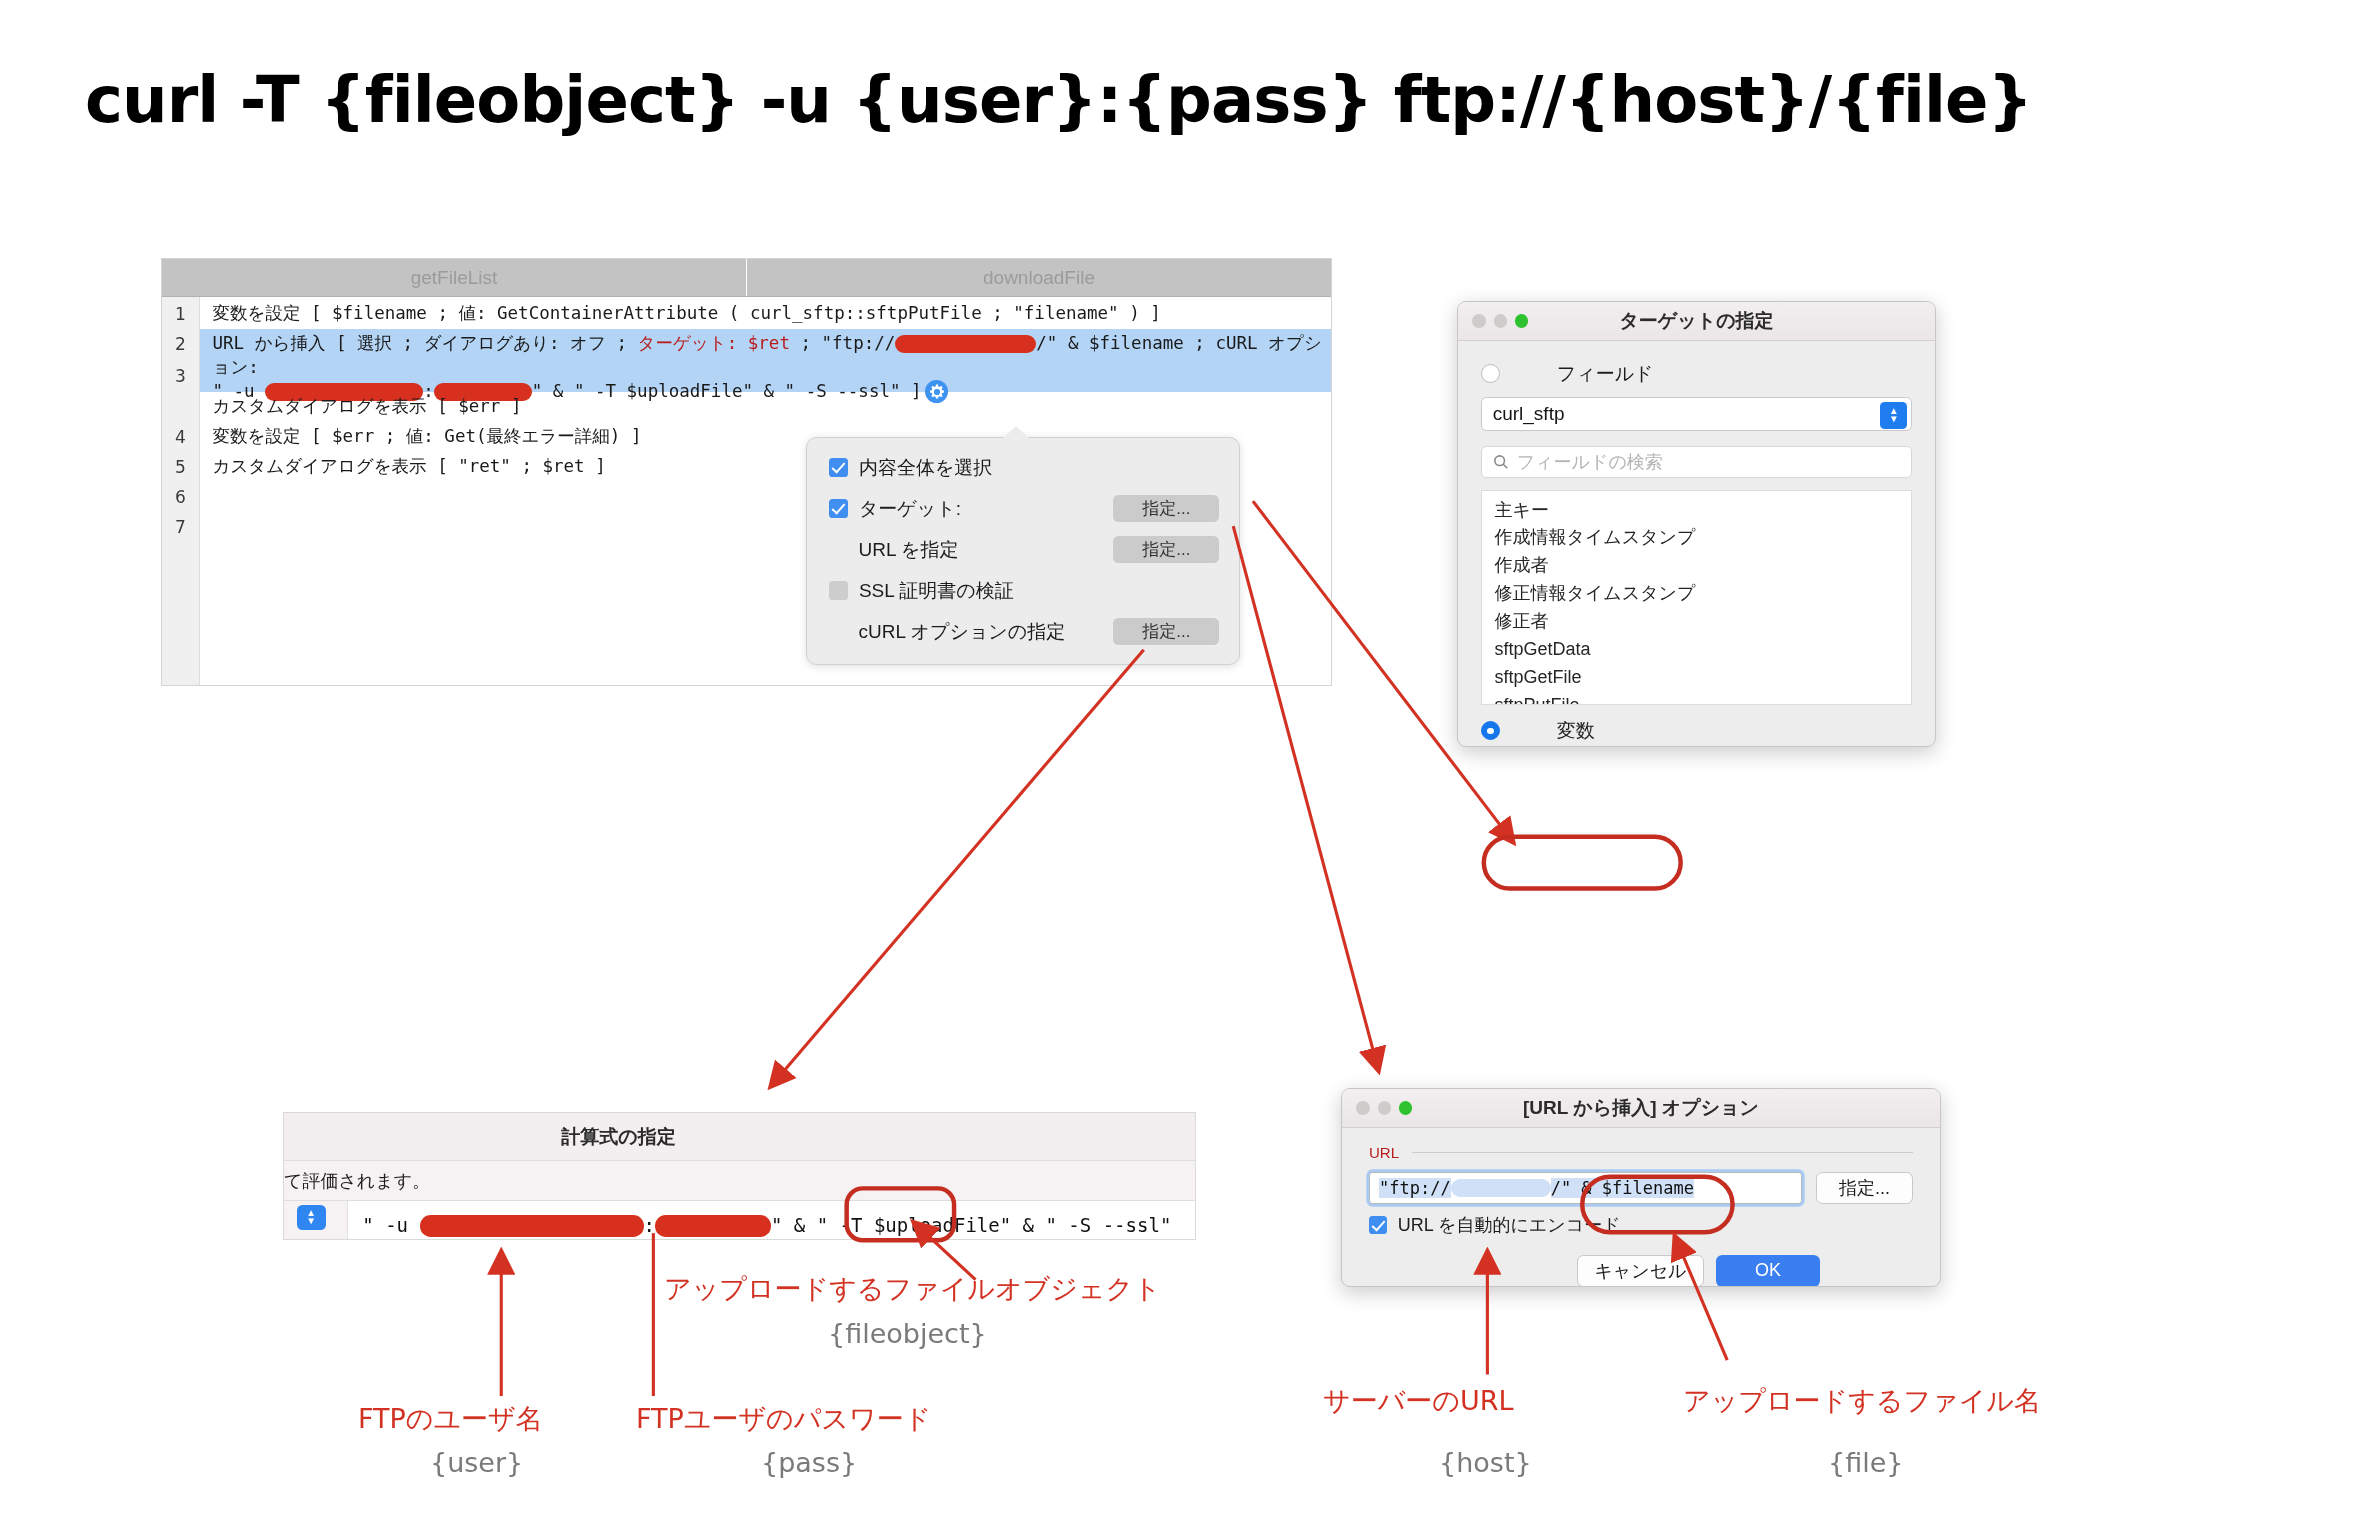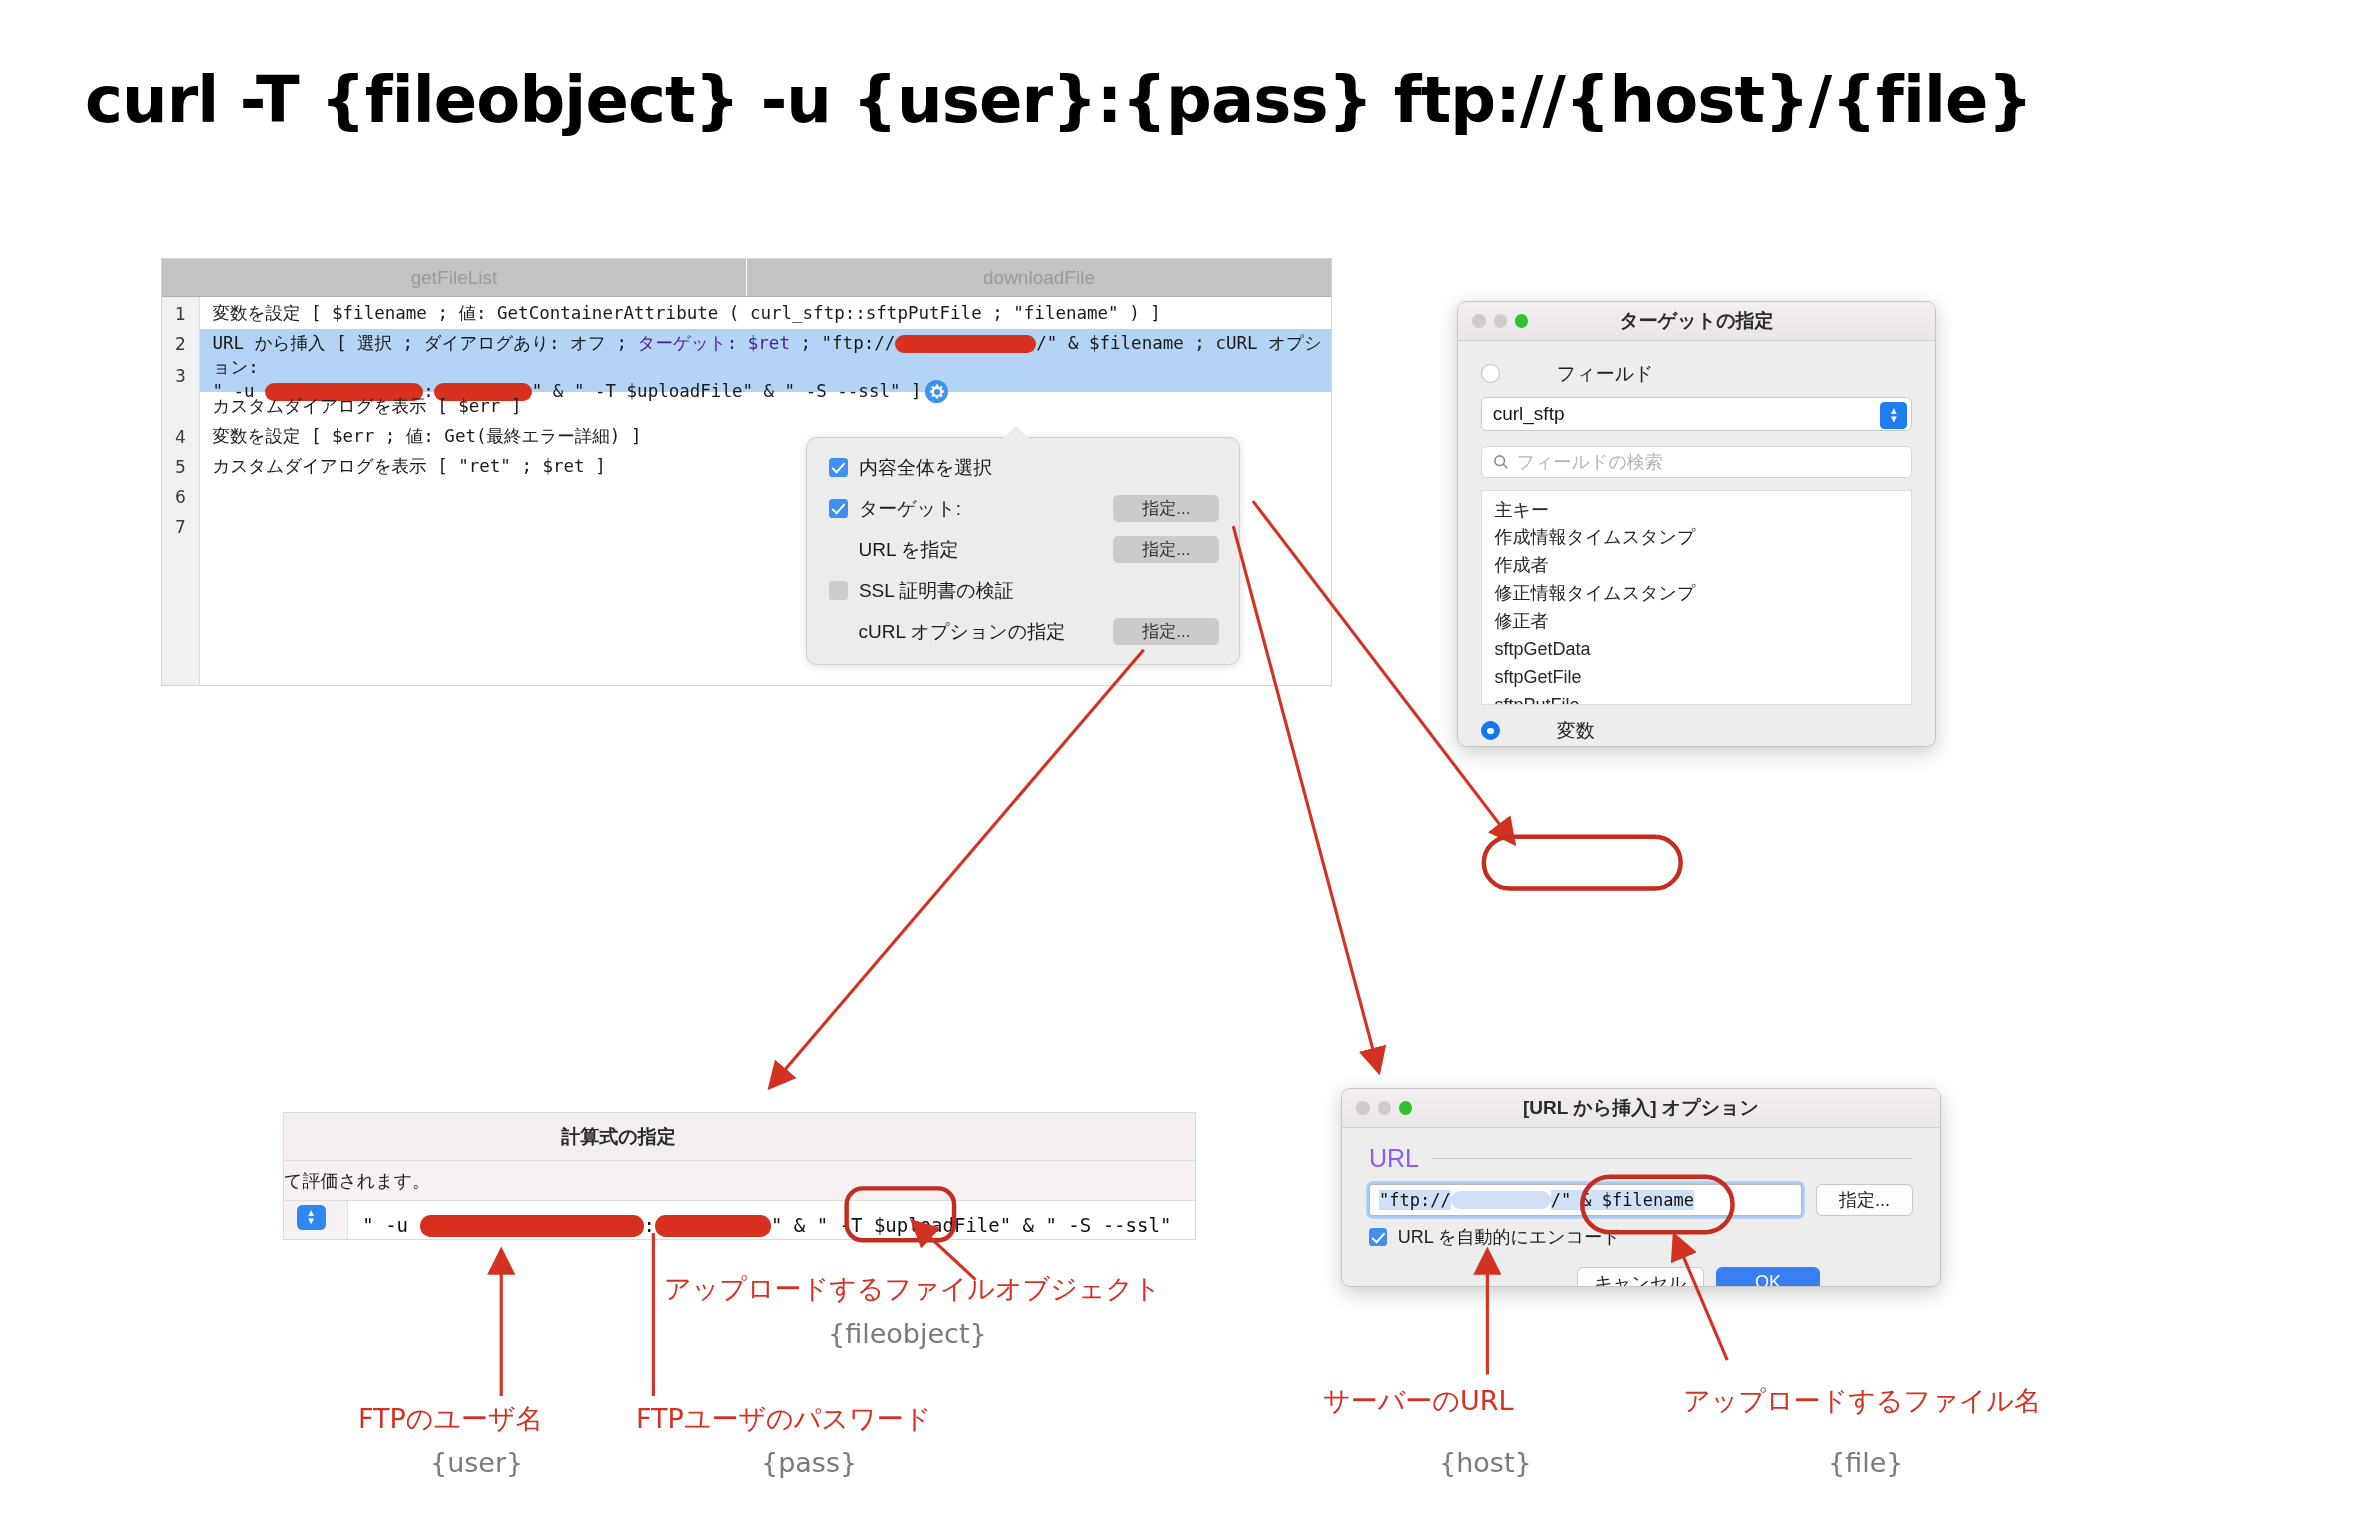--- a/index.html
+++ b/index.html
@@ -60,21 +60,21 @@
   #lines { flex:1; position: relative; padding-top: 1.8px; }
   .sline {
     font-family: "DejaVu Sans Mono", monospace;
     font-size: 17.5px;
     color: #1a1a1a;
     padding: 4.5px 0 4.5px 12.5px;
     white-space: nowrap;
     line-height: 1.35;
   }
   .sline.hl { background:#b3d4f5; white-space: normal; padding-right: 7.2px; }
-  .tok-target { color:#4c1d95; }
+  .tok-target { color:#b91c1c; }
   .redact {
     display:inline-block;
     background:#d8301e;
     border-radius: 10.7px;
     vertical-align: middle;
     height: 18px;
   }
   .gear {
     display:inline-block; width:23px; height:23px;
     border-radius:50%;
@@ -210,21 +210,21 @@
     border-radius:6.3px; display:flex; align-items:center; justify-content:center;
     font-size:18px;
   }
   .btn.cancel { background:#fdfdfd; border:0.9px solid #c8c8c8; color:#1c1c1c; }
   .btn.ok { background:#3a7ff2; color:#fff; }
 
   
   #url-dialog { left: 1341px; top: 1088px; width: 600px; height: 199px; }
   #url-body { padding: 16px 27px 0 27px; }
   .group-head { display:flex; align-items:center; gap:12.5px; }
-  .group-head .gl { font-size:25px; color:#8b5cf6; }
+  .group-head .gl { font-size:15px; color:#b91c1c; }
   .group-head .rule { flex:1; height:0.9px; background:#cdcdcd; }
 
   
   #calc-dialog {
     left: 283px; top: 1112px;
     width: 913px; height: 128px;
     background:#ffffff;
     border:0.9px solid #d9d9d9;
     overflow:hidden;
   }

